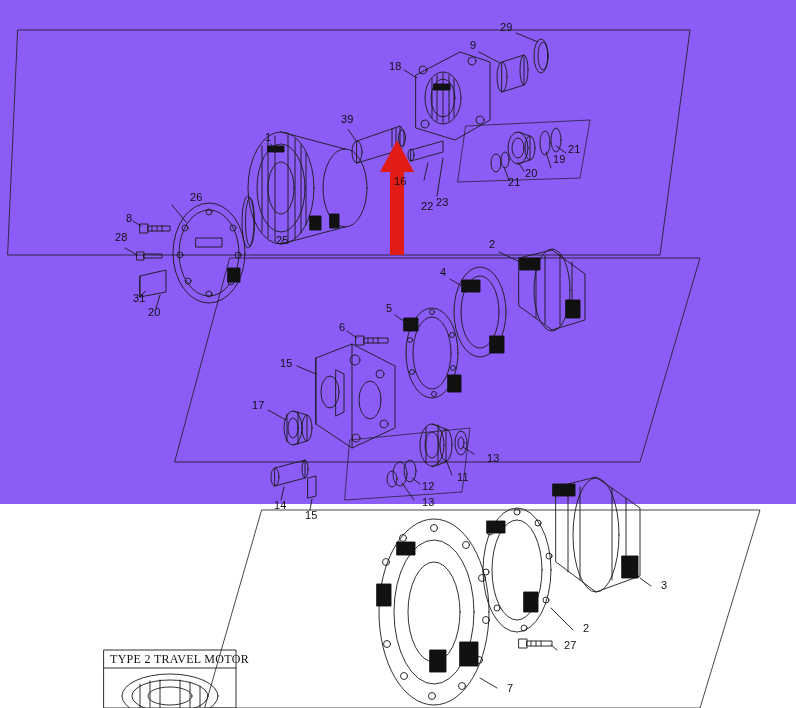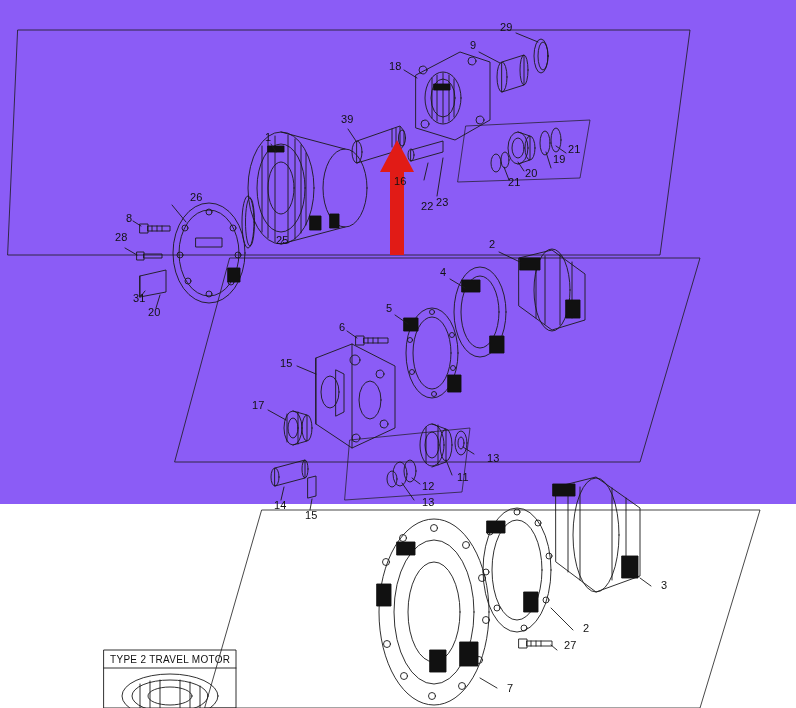--- a/index.html
+++ b/index.html
@@ -29,22 +29,22 @@
     position: absolute;
     font-family: "Liberation Sans", sans-serif;
     font-size: 11px;
     line-height: 11px;
     color: #111111;
     white-space: nowrap;
     letter-spacing: 0.2px;
   }
   .box-label {
     position: absolute;
-    font-family: Liberation Sans, sans-serif;
-    font-size: 10px;
+    font-family: Liberation Serif, serif;
+    font-size: 12px;
     line-height: 11px;
     color: #111111;
     white-space: nowrap;
     letter-spacing: 0.3px;
   }
 </style>
 </head>
 <body>
 
 <div id="stage">

